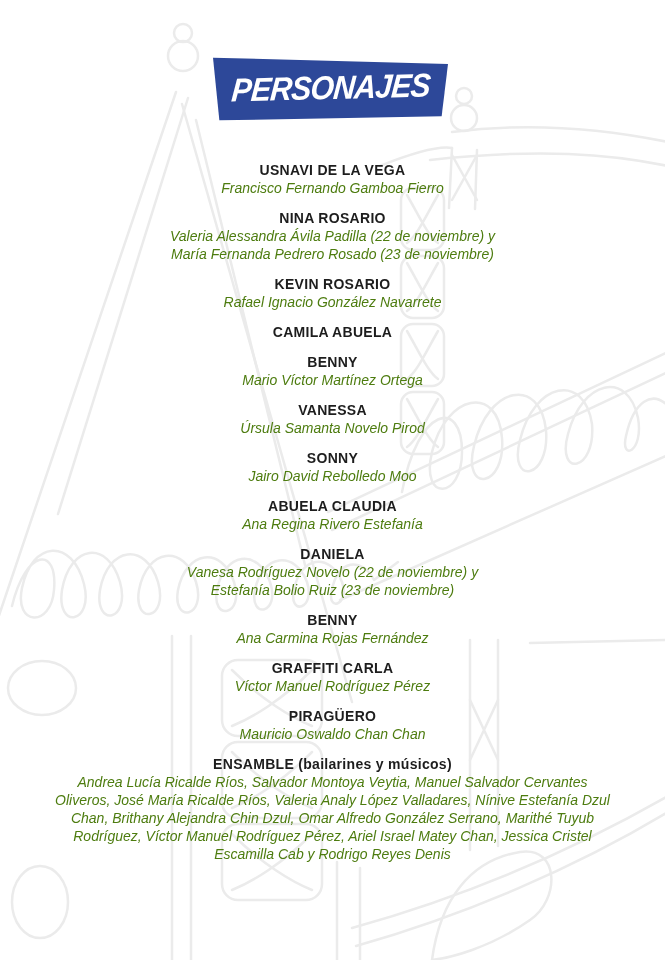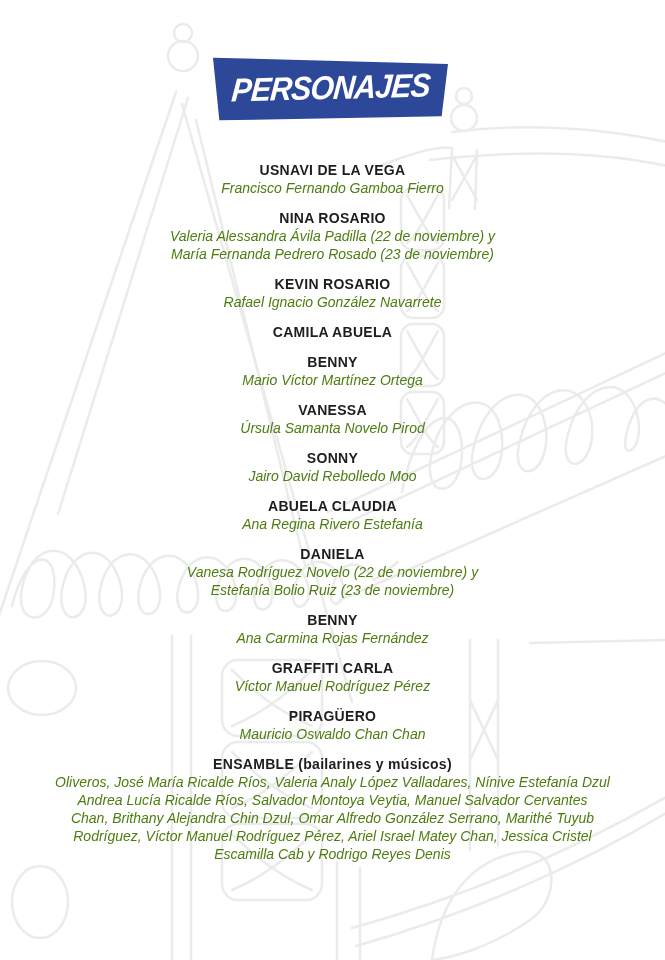--- a/index.html
+++ b/index.html
@@ -182,21 +182,21 @@
   <p class="actor">Víctor Manuel Rodríguez Pérez</p>
       </section>
 
   <section class="entry">
     <h2 class="role">PIRAGÜERO</h2>
   <p class="actor">Mauricio Oswaldo Chan Chan</p>
       </section>
 
   <section class="entry">
     <h2 class="role">ENSAMBLE (bailarines y músicos)</h2>
-  <p class="actor">Oliveros, José María Ricalde Ríos, Valeria Analy López Valladares, Nínive Estefanía Dzul</p>
-        <p class="actor">Andrea Lucía Ricalde Ríos, Salvador Montoya Veytia, Manuel Salvador Cervantes</p>
+  <p class="actor">Andrea Lucía Ricalde Ríos, Salvador Montoya Veytia, Manuel Salvador Cervantes</p>
+        <p class="actor">Oliveros, José María Ricalde Ríos, Valeria Analy López Valladares, Nínive Estefanía Dzul</p>
         <p class="actor">Chan, Brithany Alejandra Chin Dzul, Omar Alfredo González Serrano, Marithé Tuyub</p>
         <p class="actor">Rodríguez, Víctor Manuel Rodríguez Pérez, Ariel Israel Matey Chan, Jessica Cristel</p>
         <p class="actor">Escamilla Cab y Rodrigo Reyes Denis</p>
       </section>
 </main>
 
 </div>
 
 </body></html>

